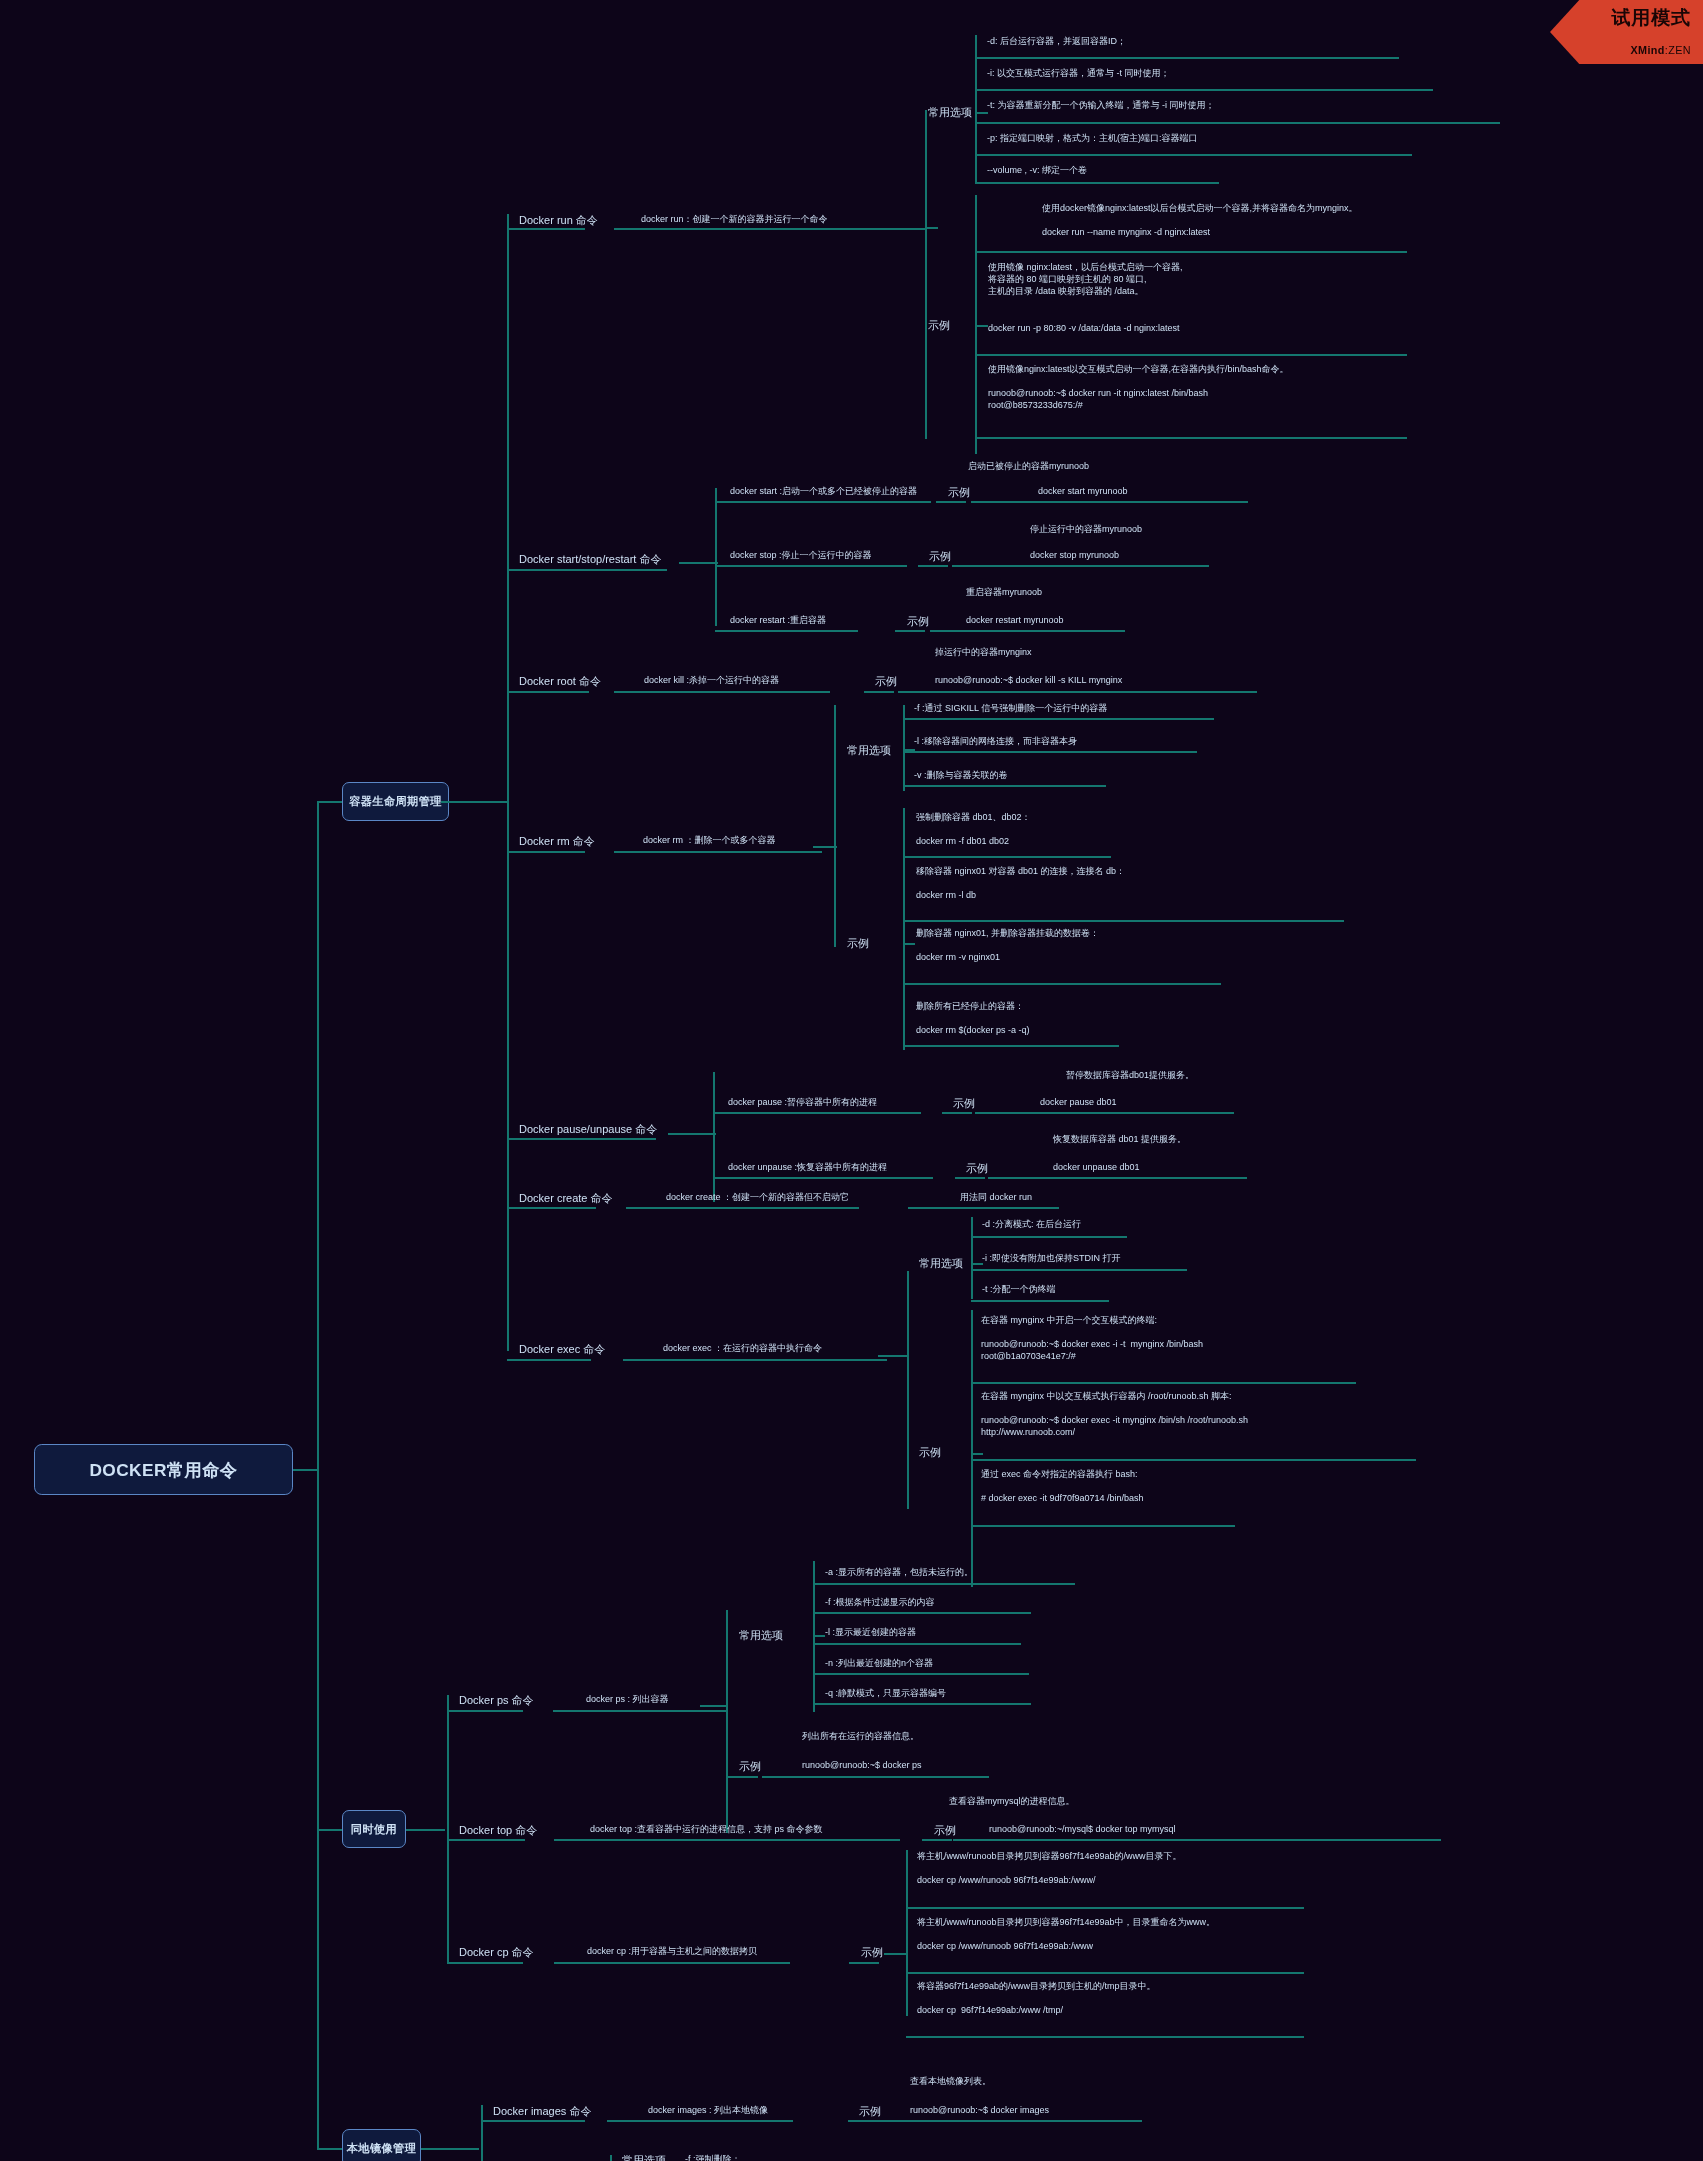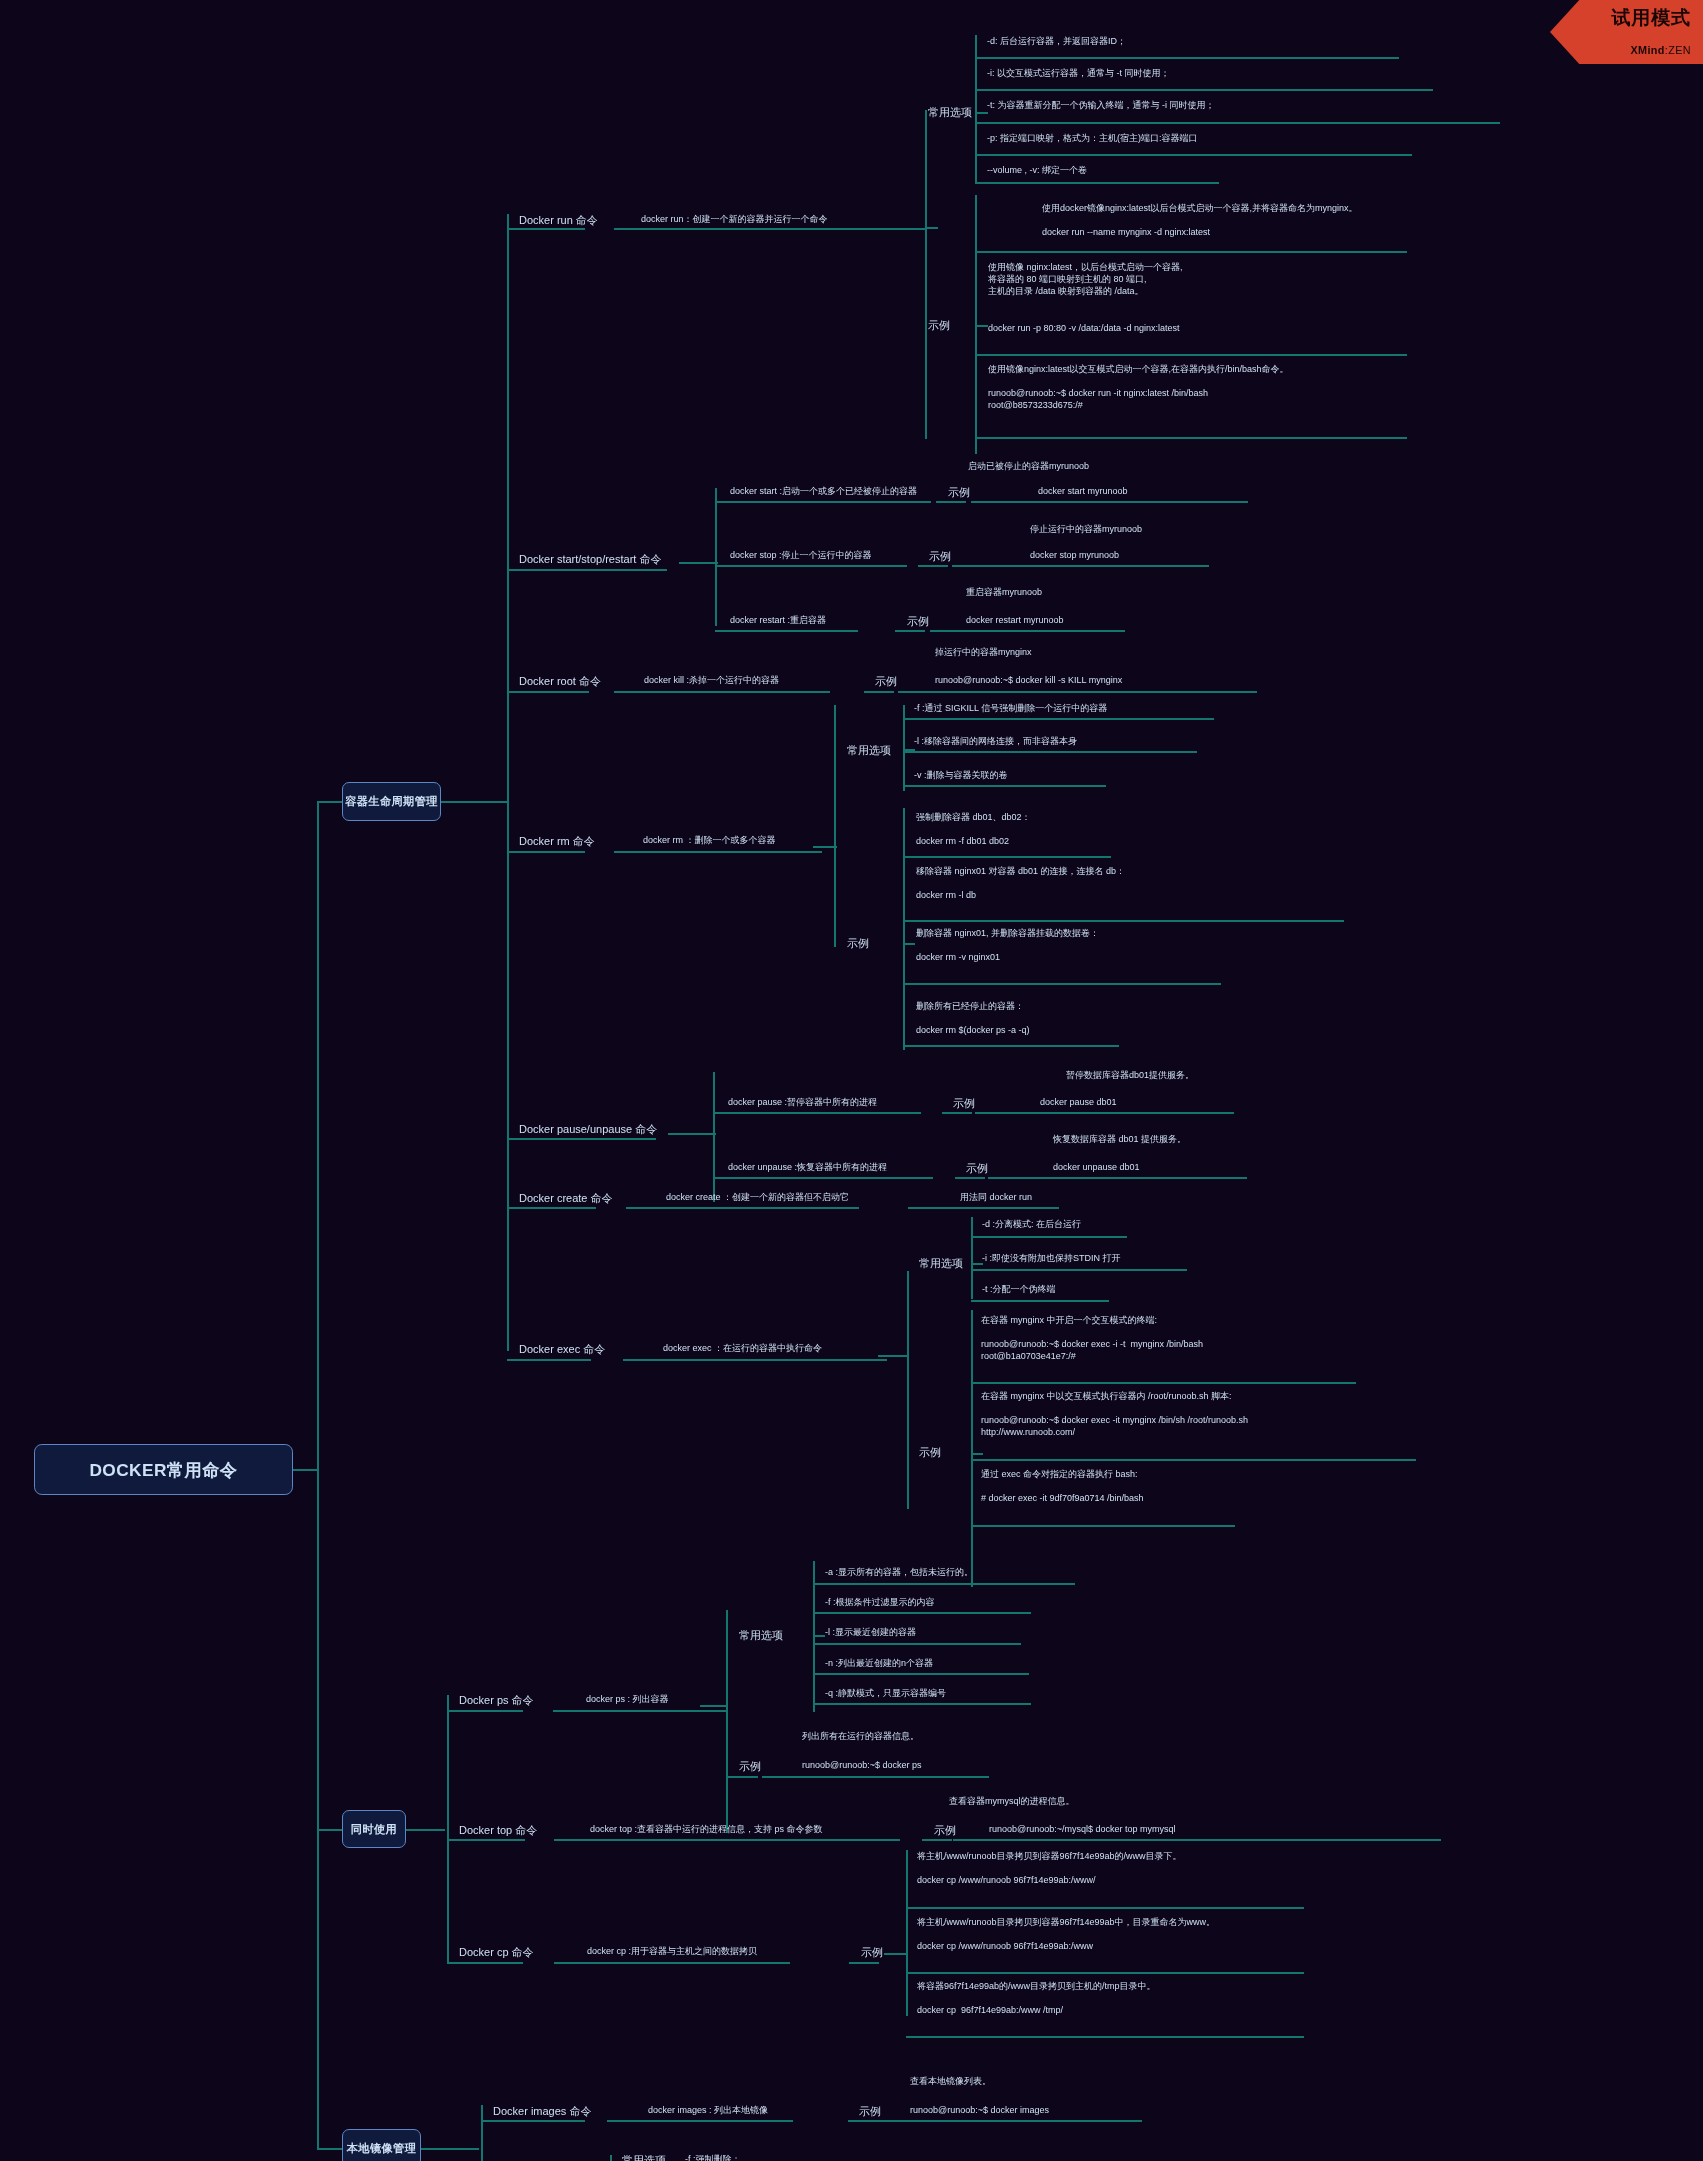--- a/index.html
+++ b/index.html
@@ -77,21 +77,21 @@
     <span>DOCKER常用命令</span>
   </div>
 
   <div class="ln h" style="left:293px; top:1469px; width:26px;"></div>
   <div class="ln v" style="left:317px; top:801px; height:1349px;"></div>
 
   <div class="ln h" style="left:317px; top:801px; width:26px;"></div>
   <div class="ln h" style="left:317px; top:1829px; width:26px;"></div>
   <div class="ln h" style="left:317px; top:2148px; width:26px;"></div>
 
-  <div class="boxed main-topic" style="left:342px; top:782px; width:99px; height:39px;">
+  <div class="boxed main-topic" style="left:342px; top:782px; width:107px; height:39px;">
     <span>容器生命周期管理</span>
   </div>
 
   <div class="ln h" style="left:441px; top:801px; width:26px;"></div>
   <div class="ln v" style="left:507px; top:214px; height:1137px;"></div>
   <div class="ln h" style="left:465px; top:801px; width:43px;"></div>
 
   <div class="node lbl" style="left:519px; top:213px;">Docker run 命令</div>
   <div class="ul" style="left:507px; top:228px; width:78px;"></div>
   <div class="node" style="left:641px; top:213px;">docker run：创建一个新的容器并运行一个命令</div>

